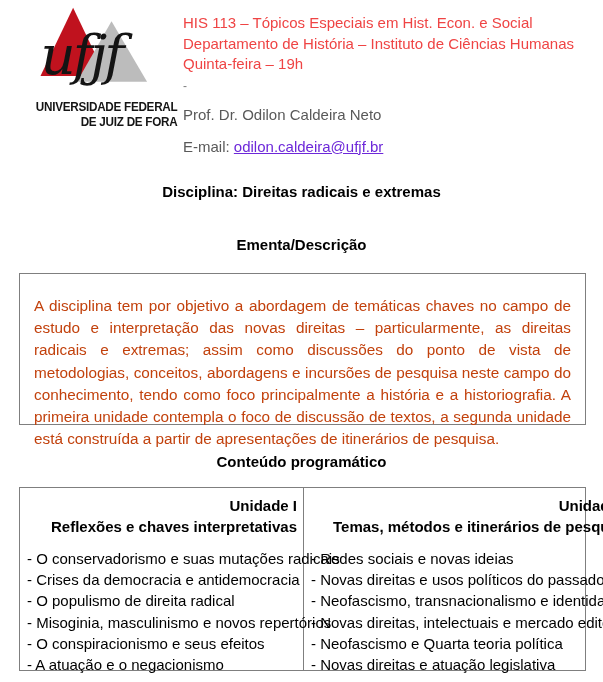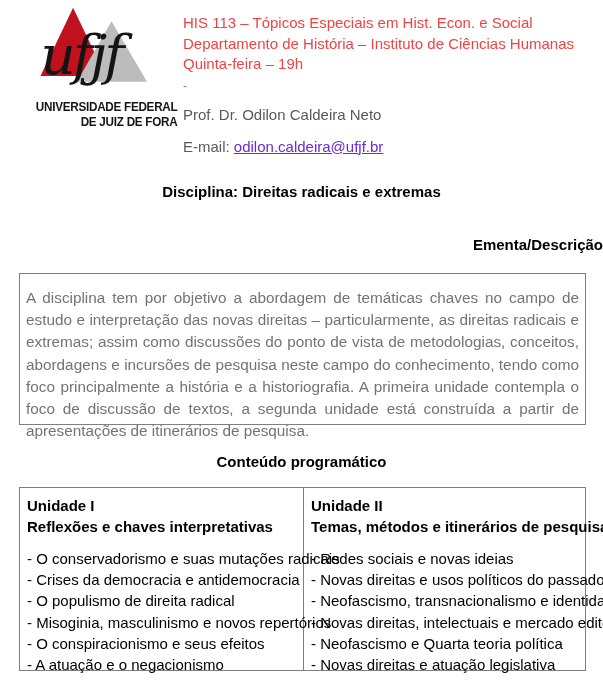--- a/index.html
+++ b/index.html
@@ -16,40 +16,40 @@
   }
   
   .header-text{position:absolute;left:183px;top:13px;font-size:15px;}
   .hl{color:#ef4444;line-height:20.5px;white-space:nowrap;}
   .sep-dash{color:#7f7f7f;font-size:12px;line-height:13px;margin-top:5px;}
   .gray-line{color:#595959;line-height:21px;margin-top:11px;white-space:nowrap;}
   .email-link{color:#6d28d9;text-decoration:underline;cursor:pointer;}
   
   .h-center{position:absolute;left:0;width:100%;text-align:center;font-weight:700;font-size:15px;line-height:16px;}
   .h-disciplina{top:184px;}
-  .h-ementa{top:237px;text-align:right;}
+  .h-ementa{top:237px;}
   .h-conteudo{top:454px;}
   
   .ementa-box{
     position:absolute;left:19px;top:273px;width:567px;height:152px;
     border:1px solid #7f7f7f;box-sizing:border-box;background:#fff;
   }
   .ementa-box p{
-    margin:0;padding:13px 6px 0 6px;font-size:15.3px;line-height:22.2px;
-    text-align:justify;color:#737373;
+    margin:8px;padding:13px 6px 0 6px;font-size:15.3px;line-height:22.2px;
+    text-align:justify;color:#c2410c;
   }
   
   .content-table{
     position:absolute;left:19px;top:487px;width:567px;height:184px;
     border:1px solid #7f7f7f;box-sizing:border-box;display:flex;background:#fff;
   }
   .cell{box-sizing:border-box;padding:7px 6px 0 7px;font-size:15px;}
   .cell-left{width:284px;border-right:1px solid #7f7f7f;}
   .cell-right{flex:1;}
-  .cell-title{font-weight:700;line-height:21px;}
+  .cell-title{font-weight:700;line-height:21px;text-align:right;}
   .cell-spacer{height:11px;}
   .cell-item{line-height:21.2px;white-space:nowrap;}
 </style>
 </head>
 <body>
 
 <div class="page">
 
   <div class="logo-block">
     <svg class="logo-svg" viewBox="0 0 150 100" aria-hidden="true">

